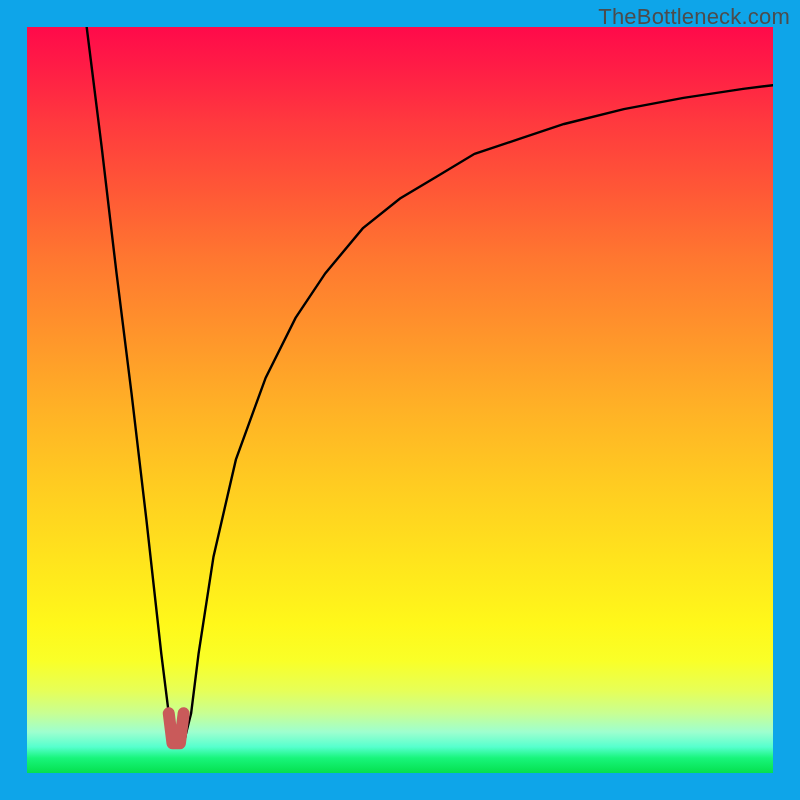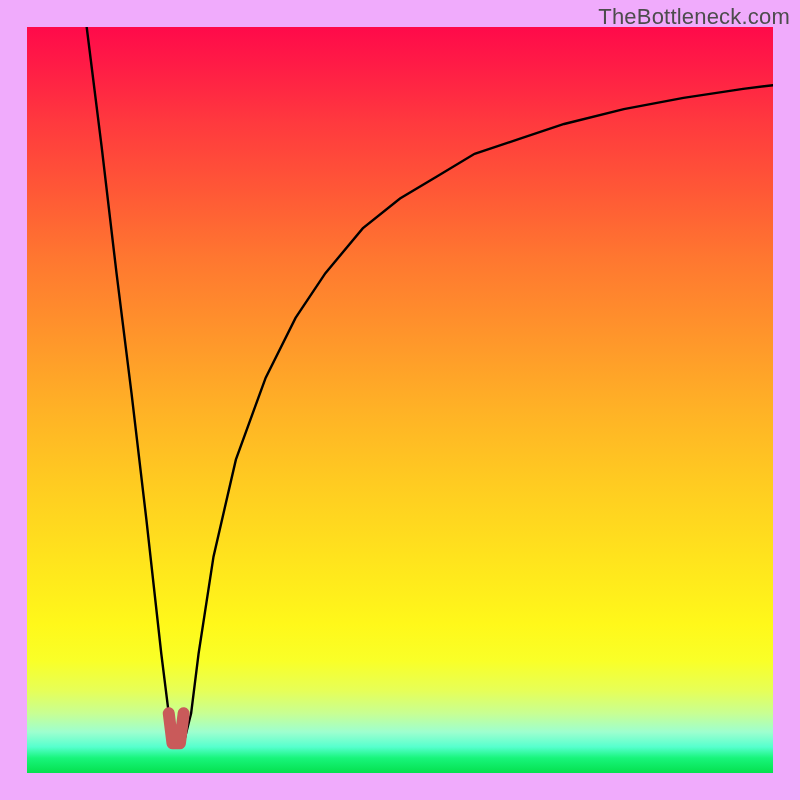--- a/index.html
+++ b/index.html
@@ -8,21 +8,21 @@
     width: 800px;
     height: 800px;
     overflow: hidden;
     background: #000;
     font-family: Arial, Helvetica, sans-serif;
   }
   .frame {
     position: absolute;
     left: 0; top: 0;
     width: 800px; height: 800px;
-    background: #f0abfc;
+    background: #0ea5e9;
   }
   .plot {
     position: absolute;
     left: 27px;
     top: 27px;
     width: 746px;
     height: 746px;
     overflow: hidden;
   }
   .gradient {

